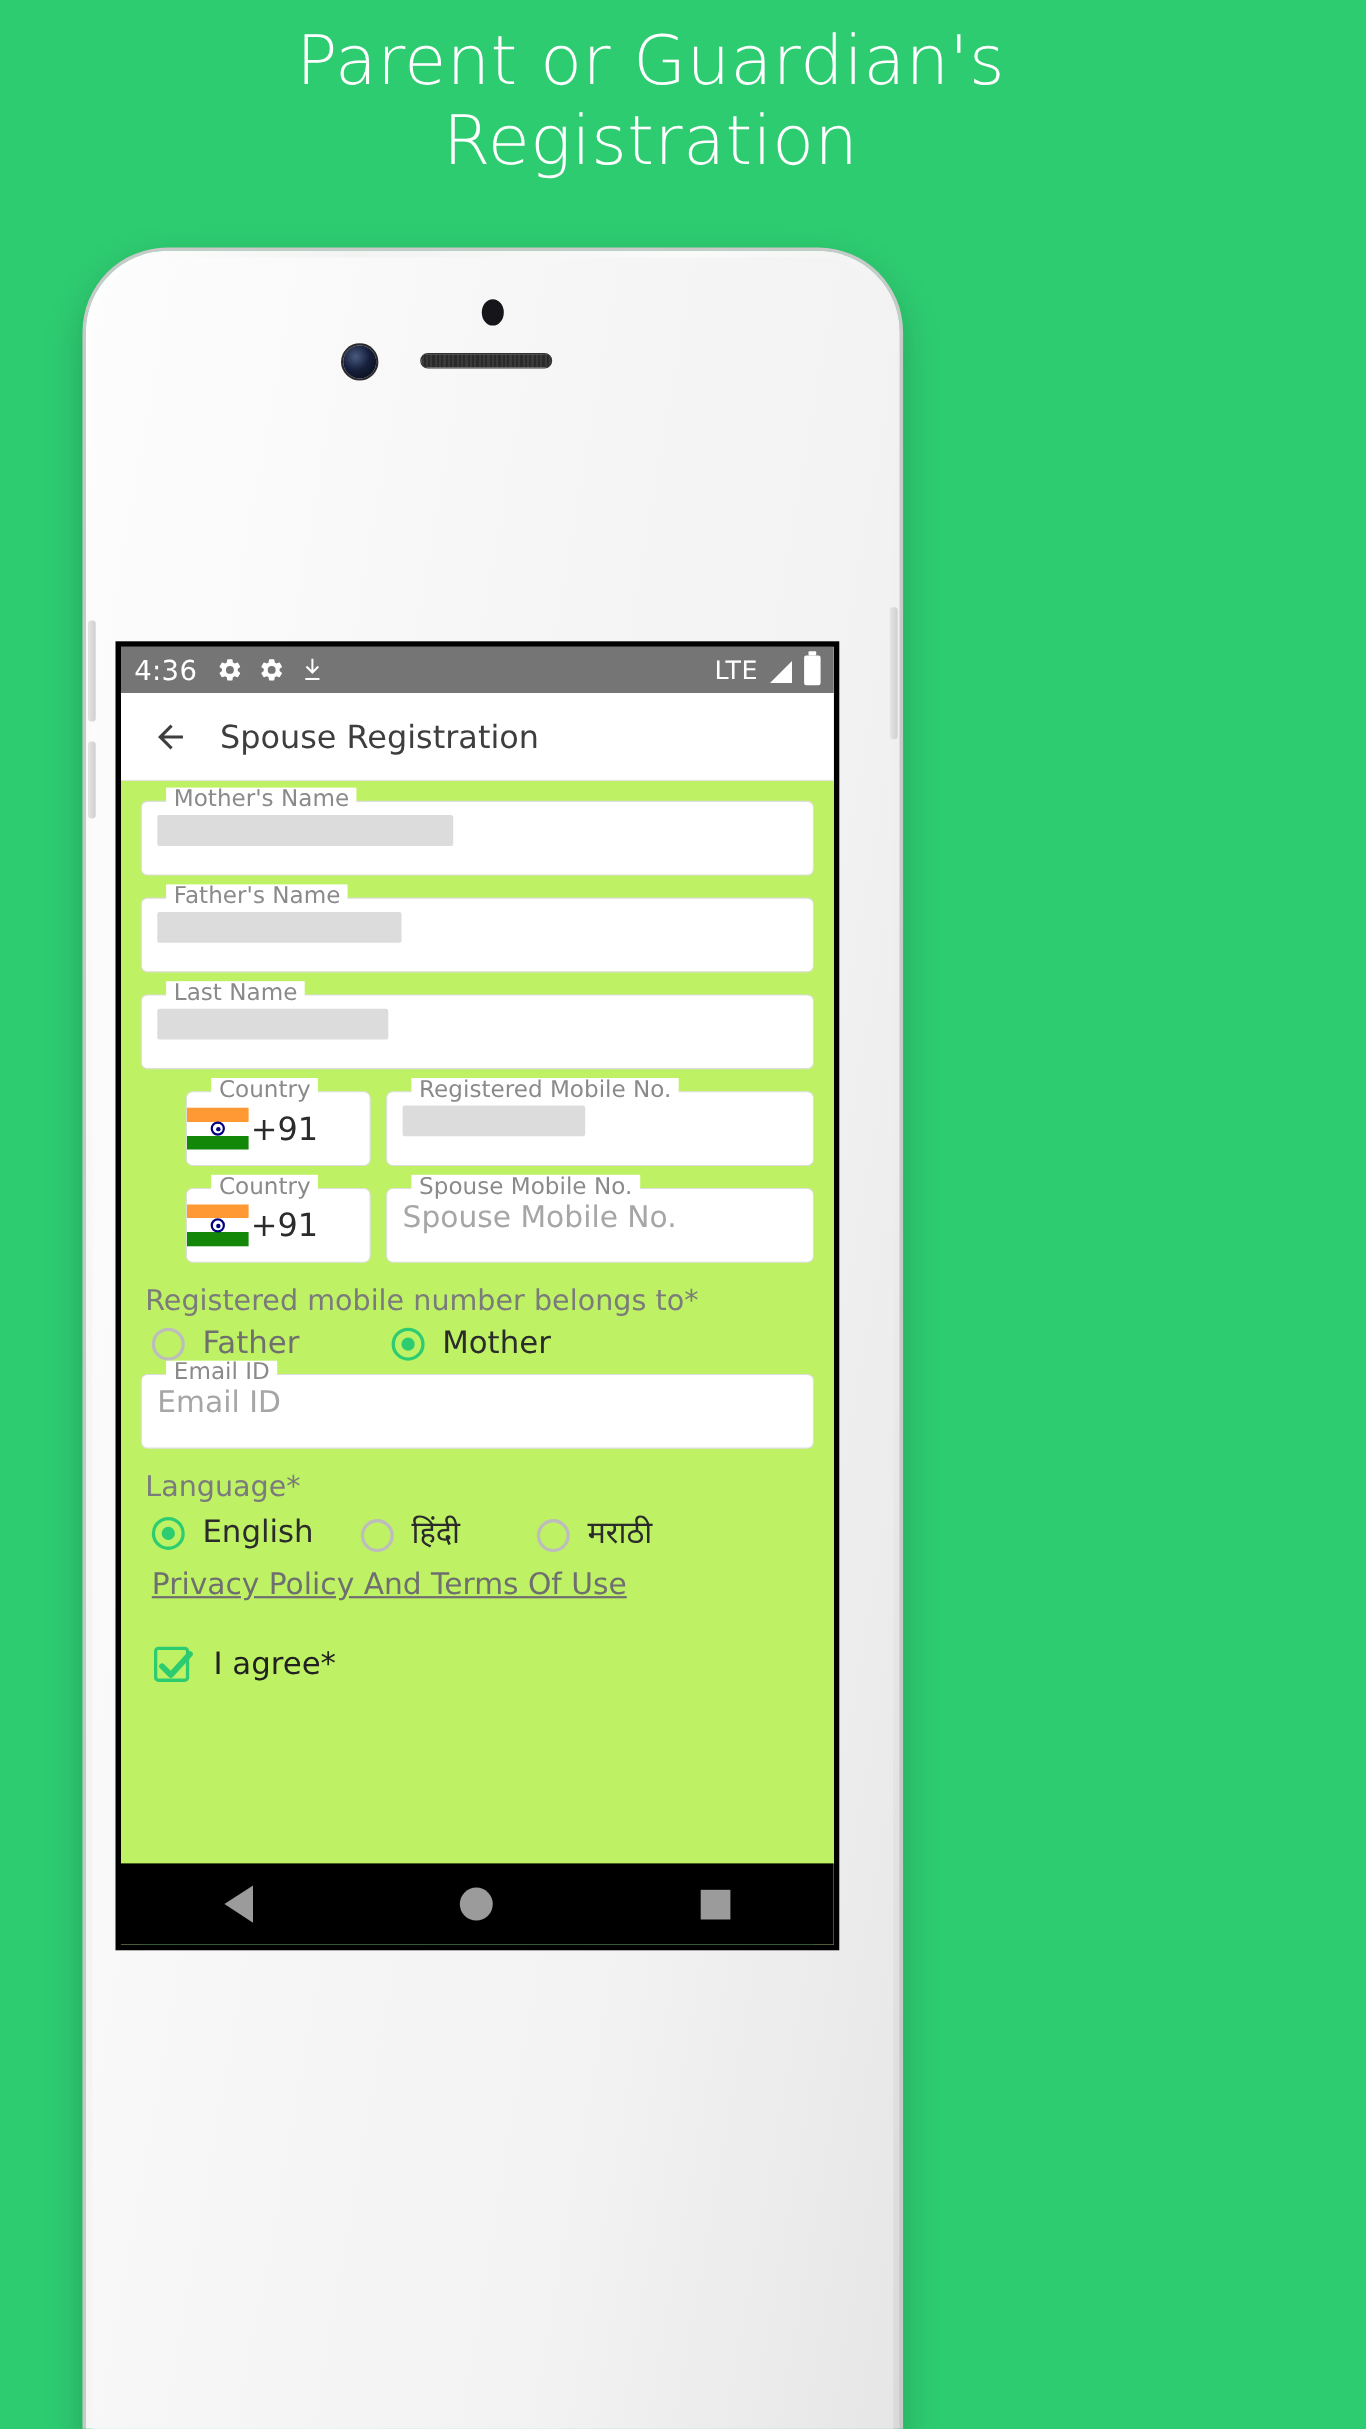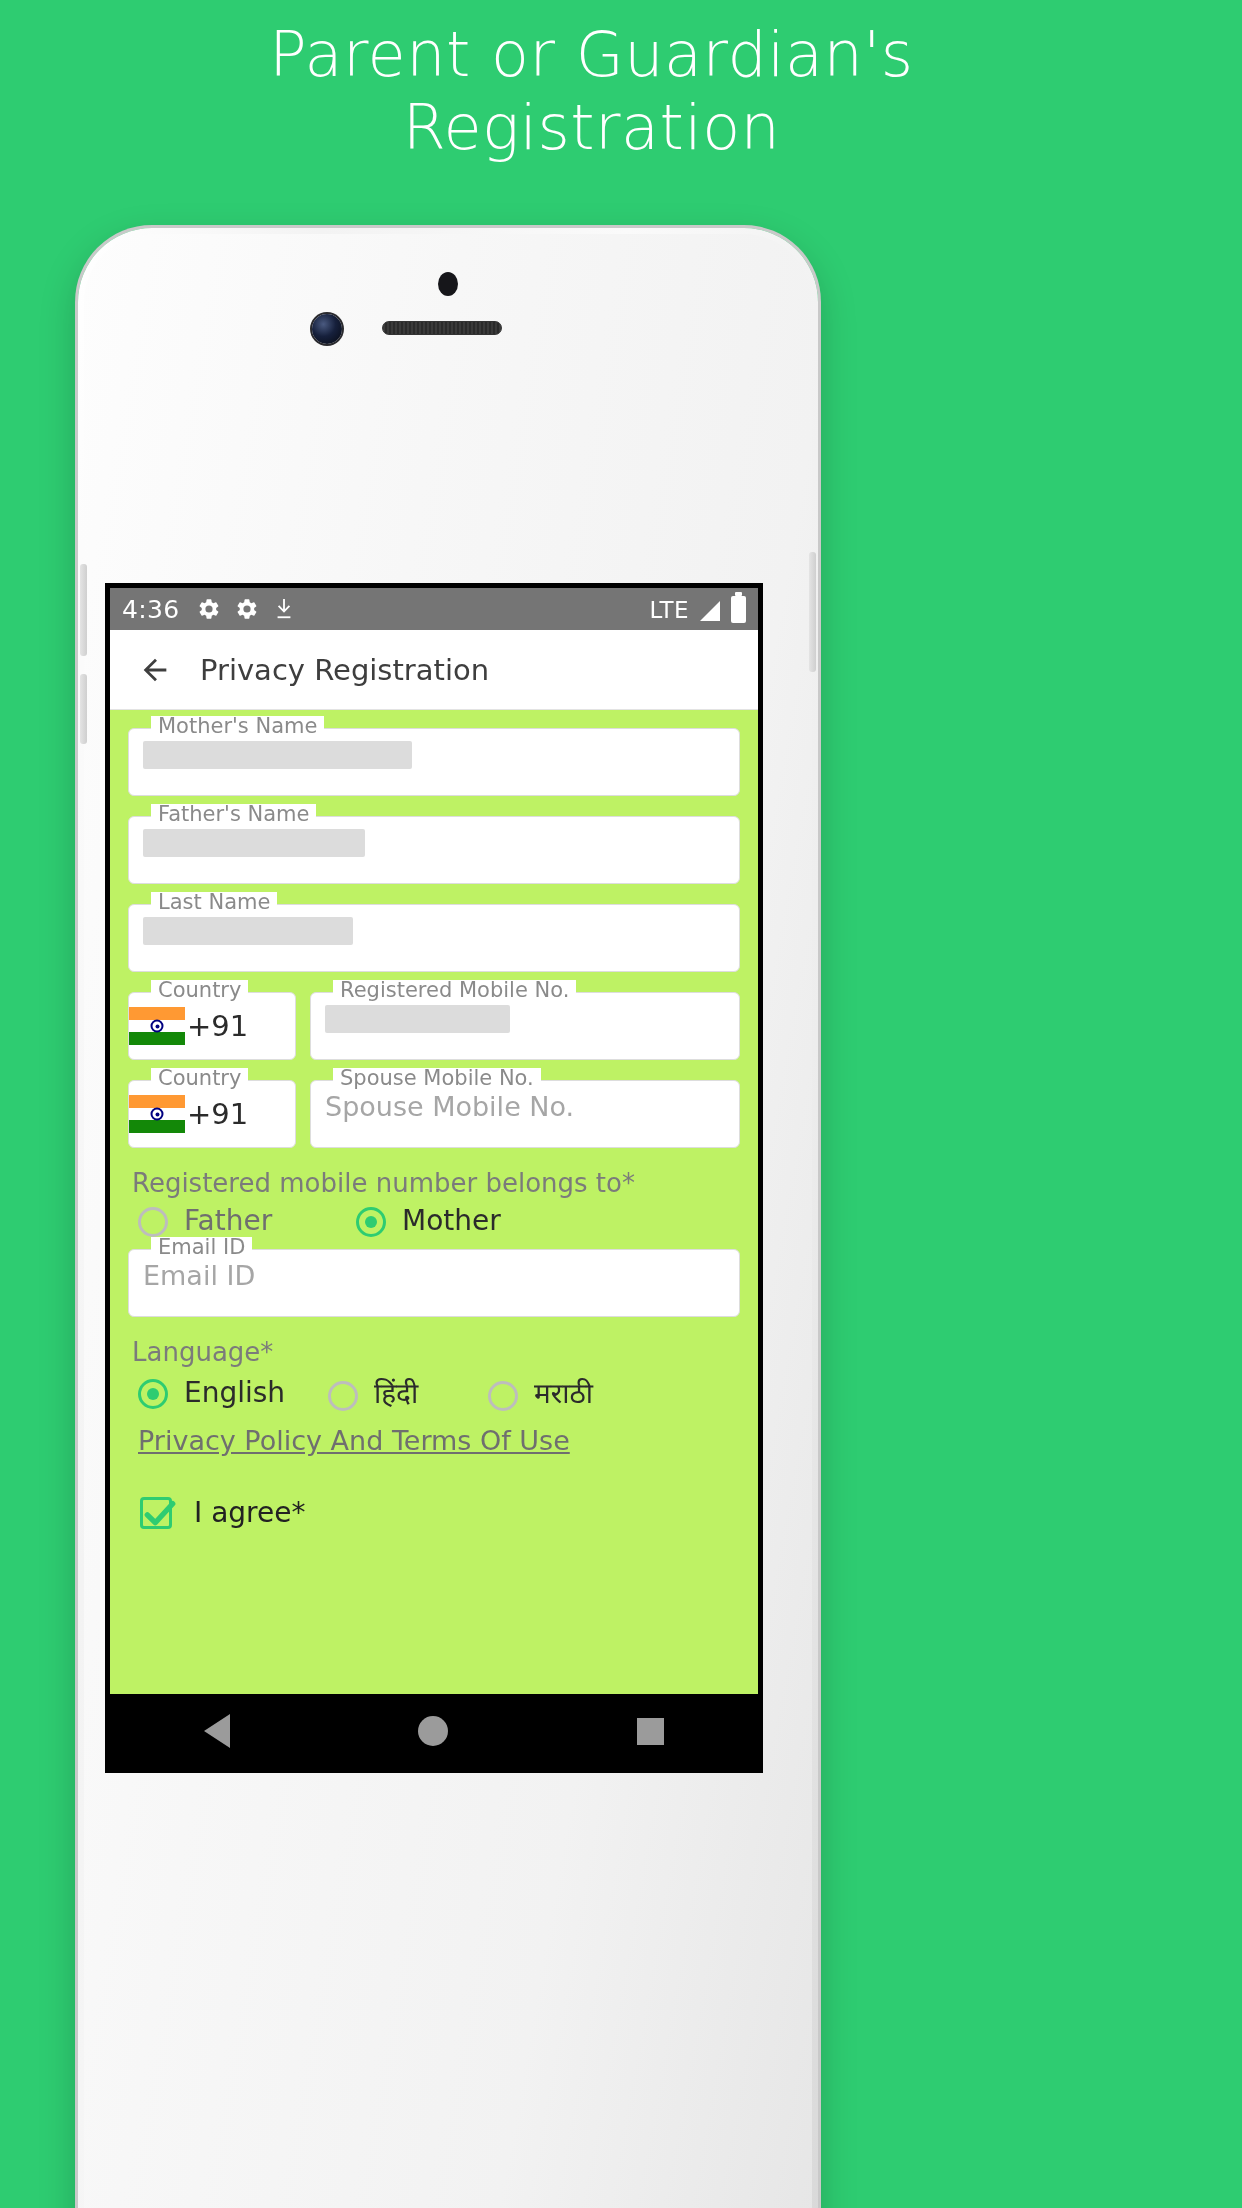--- a/index.html
+++ b/index.html
@@ -165,21 +165,21 @@
     background: #dcdcdc;
     border-radius: 2px;
   }
   .tf-placeholder {
     font-size: 27px;
     color: #a6a6a6;
     line-height: 1.05;
   }
 
   .row2 { display: flex; gap: 14px; margin-bottom: 20px; }
-  .tf.country { width: 168px; margin-bottom: 0; }
+  .tf.country { width: 168px; margin-bottom: 0; margin-left: 41px; }
   .tf.grow { flex: 1; margin-bottom: 0; }
   .country-body {
     display: flex; align-items: center; 
     height: 100%; gap: 2px;
   }
   .flag {
     width: 56px; height: 38px;
     position: relative;
     background: linear-gradient(#FF9933 0 33.33%, #ffffff 33.33% 66.66%, #138808 66.66% 100%);
   }
@@ -309,21 +309,21 @@
             <path fill="#fff" d="M23 2v20H3z"></path>
           </svg>
       <span class="bat-ic"></span>
     </span>
   </div>
 
   <div class="appbar">
     <svg class="back-arrow" viewBox="0 0 24 24">
           <path fill="#3e3e3e" d="M20 11H7.8l5.6-5.6L12 4l-8 8 8 8 1.4-1.4L7.8 13H20z"></path>
         </svg>
-    <span class="appbar-title">Privacy Registration</span>
+    <span class="appbar-title">Spouse Registration</span>
   </div>
 
   <div class="form">
 
     <div class="tf">
       <span class="tf-label">Mother's Name</span>
       <div class="tf-content">
         <div class="redact" style="width:46%"></div>
       </div>
     </div>

